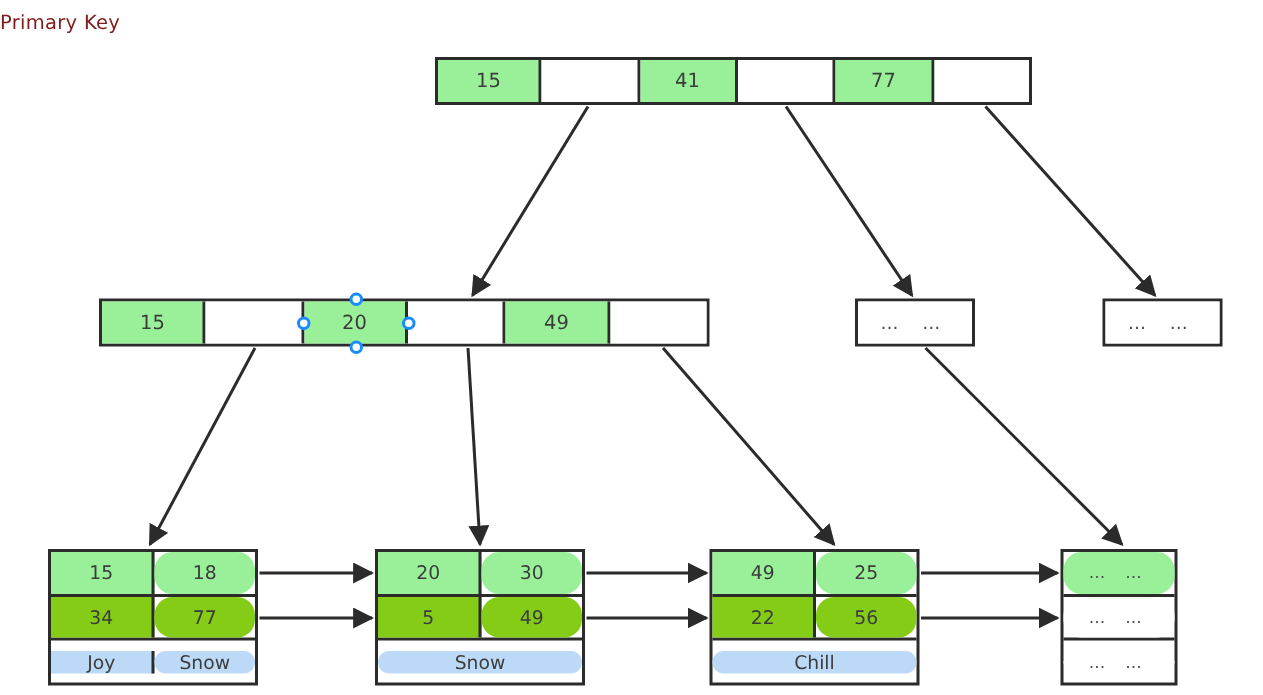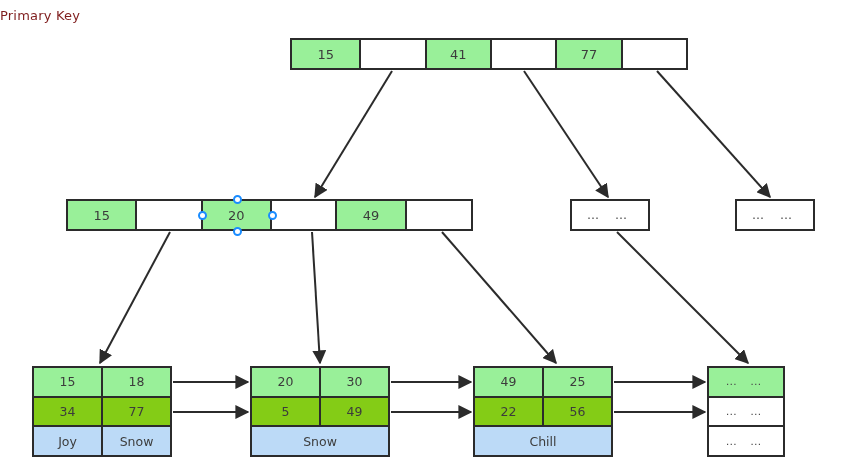--- a/index.html
+++ b/index.html
@@ -72,32 +72,32 @@
     border: 2px solid #2b2b2b;
     background: #ffffff;
     display: flex;
     flex-direction: column;
   }
   .leaf .lrow {
     display: flex;
     flex: 1 1 0;
     border-bottom: 2px solid #2b2b2b;
   }
-  .leaf .lrow:last-child { border-bottom: none; }
+  .leaf .lrow:last-child { border-bottom: none; align-items: center; }
   .leaf .lcell {
     box-sizing: border-box;
     flex: 1 1 0;
     display: flex;
     align-items: center;
     justify-content: center;
     font-size: 12.5px;
     color: #3c3c3c;
     border-right: 2px solid #2b2b2b;
   }
-  .leaf .lcell:last-child { border-right: none; }
+  .leaf .lcell:last-child { border-right: none; border-radius: 12px; }
   .leaf .lrow.keys .lcell   { background: #99f099; }
   .leaf .lrow.vals .lcell   { background: #84cc16; }
   .leaf .lrow.names .lcell  { background: #bcdaf7; }
   .leaf.stub .lrow.keys .lcell  { background: #99f099; }
   .leaf.stub .lrow.vals .lcell,
   .leaf.stub .lrow.names .lcell { background: #ffffff; }
   .leaf .lcell.ellipsis { letter-spacing: 5px; font-size: 11px; color: #4a4a4a; }
 
   
   .handle {

